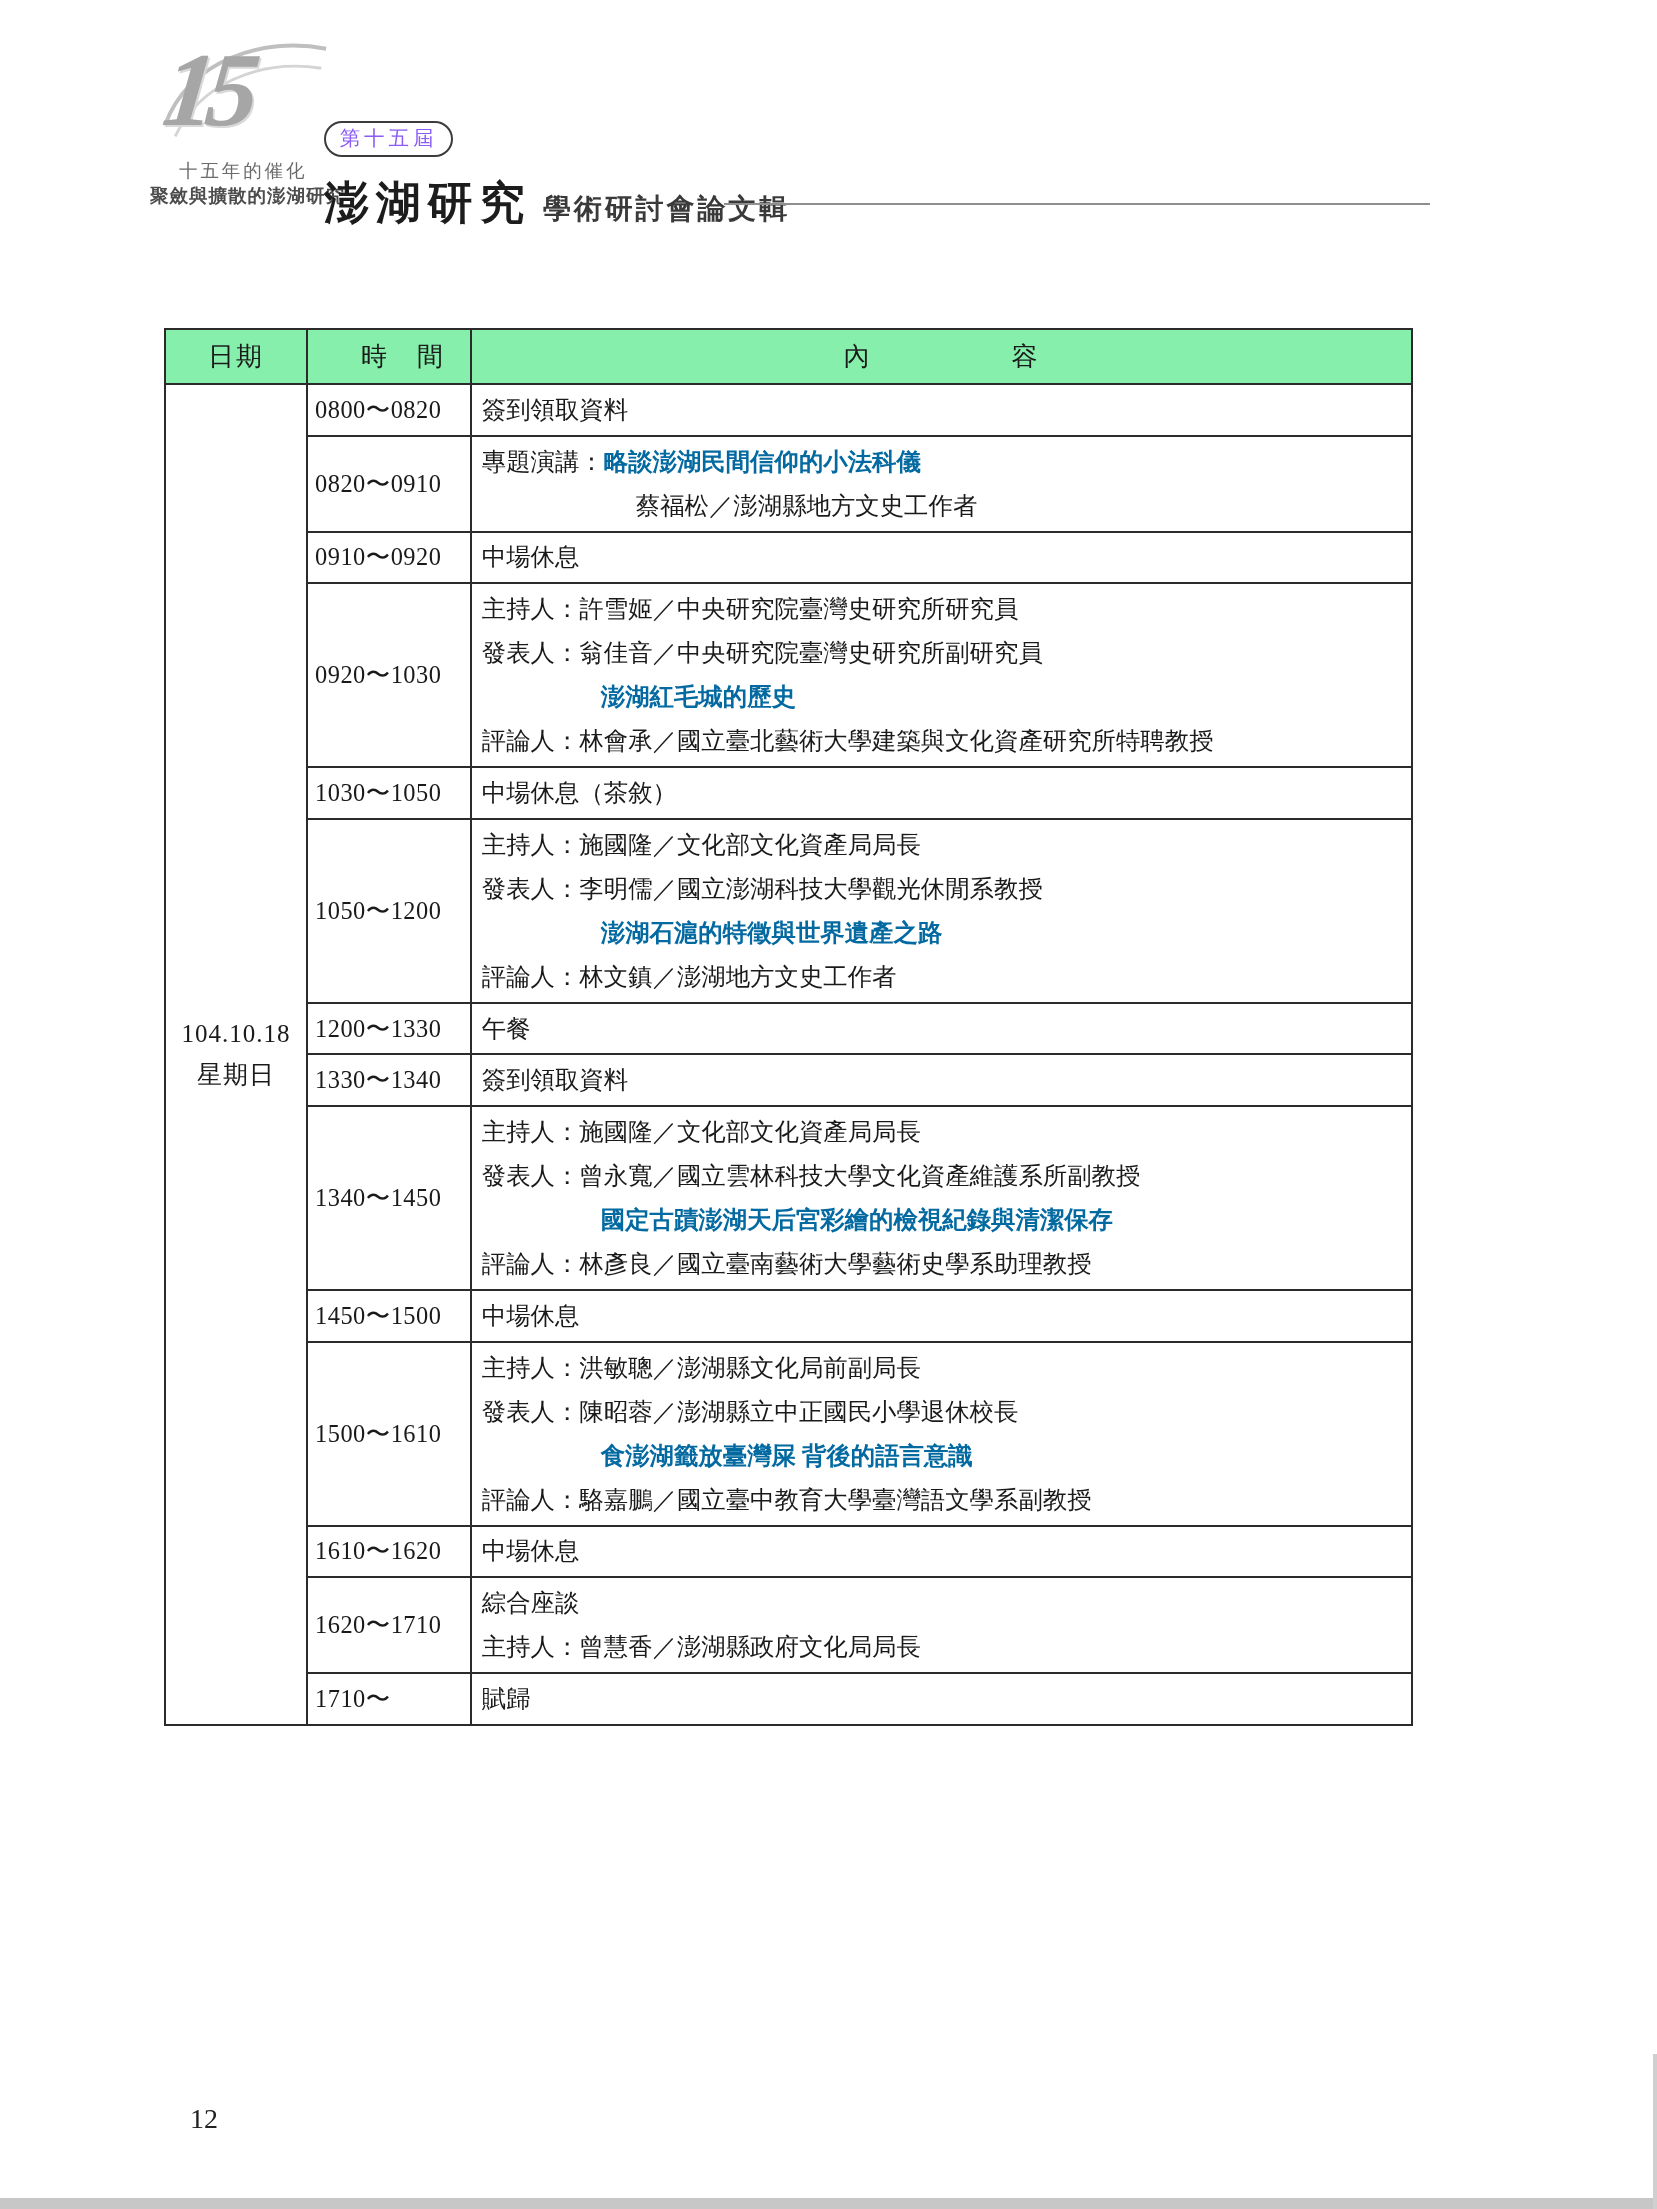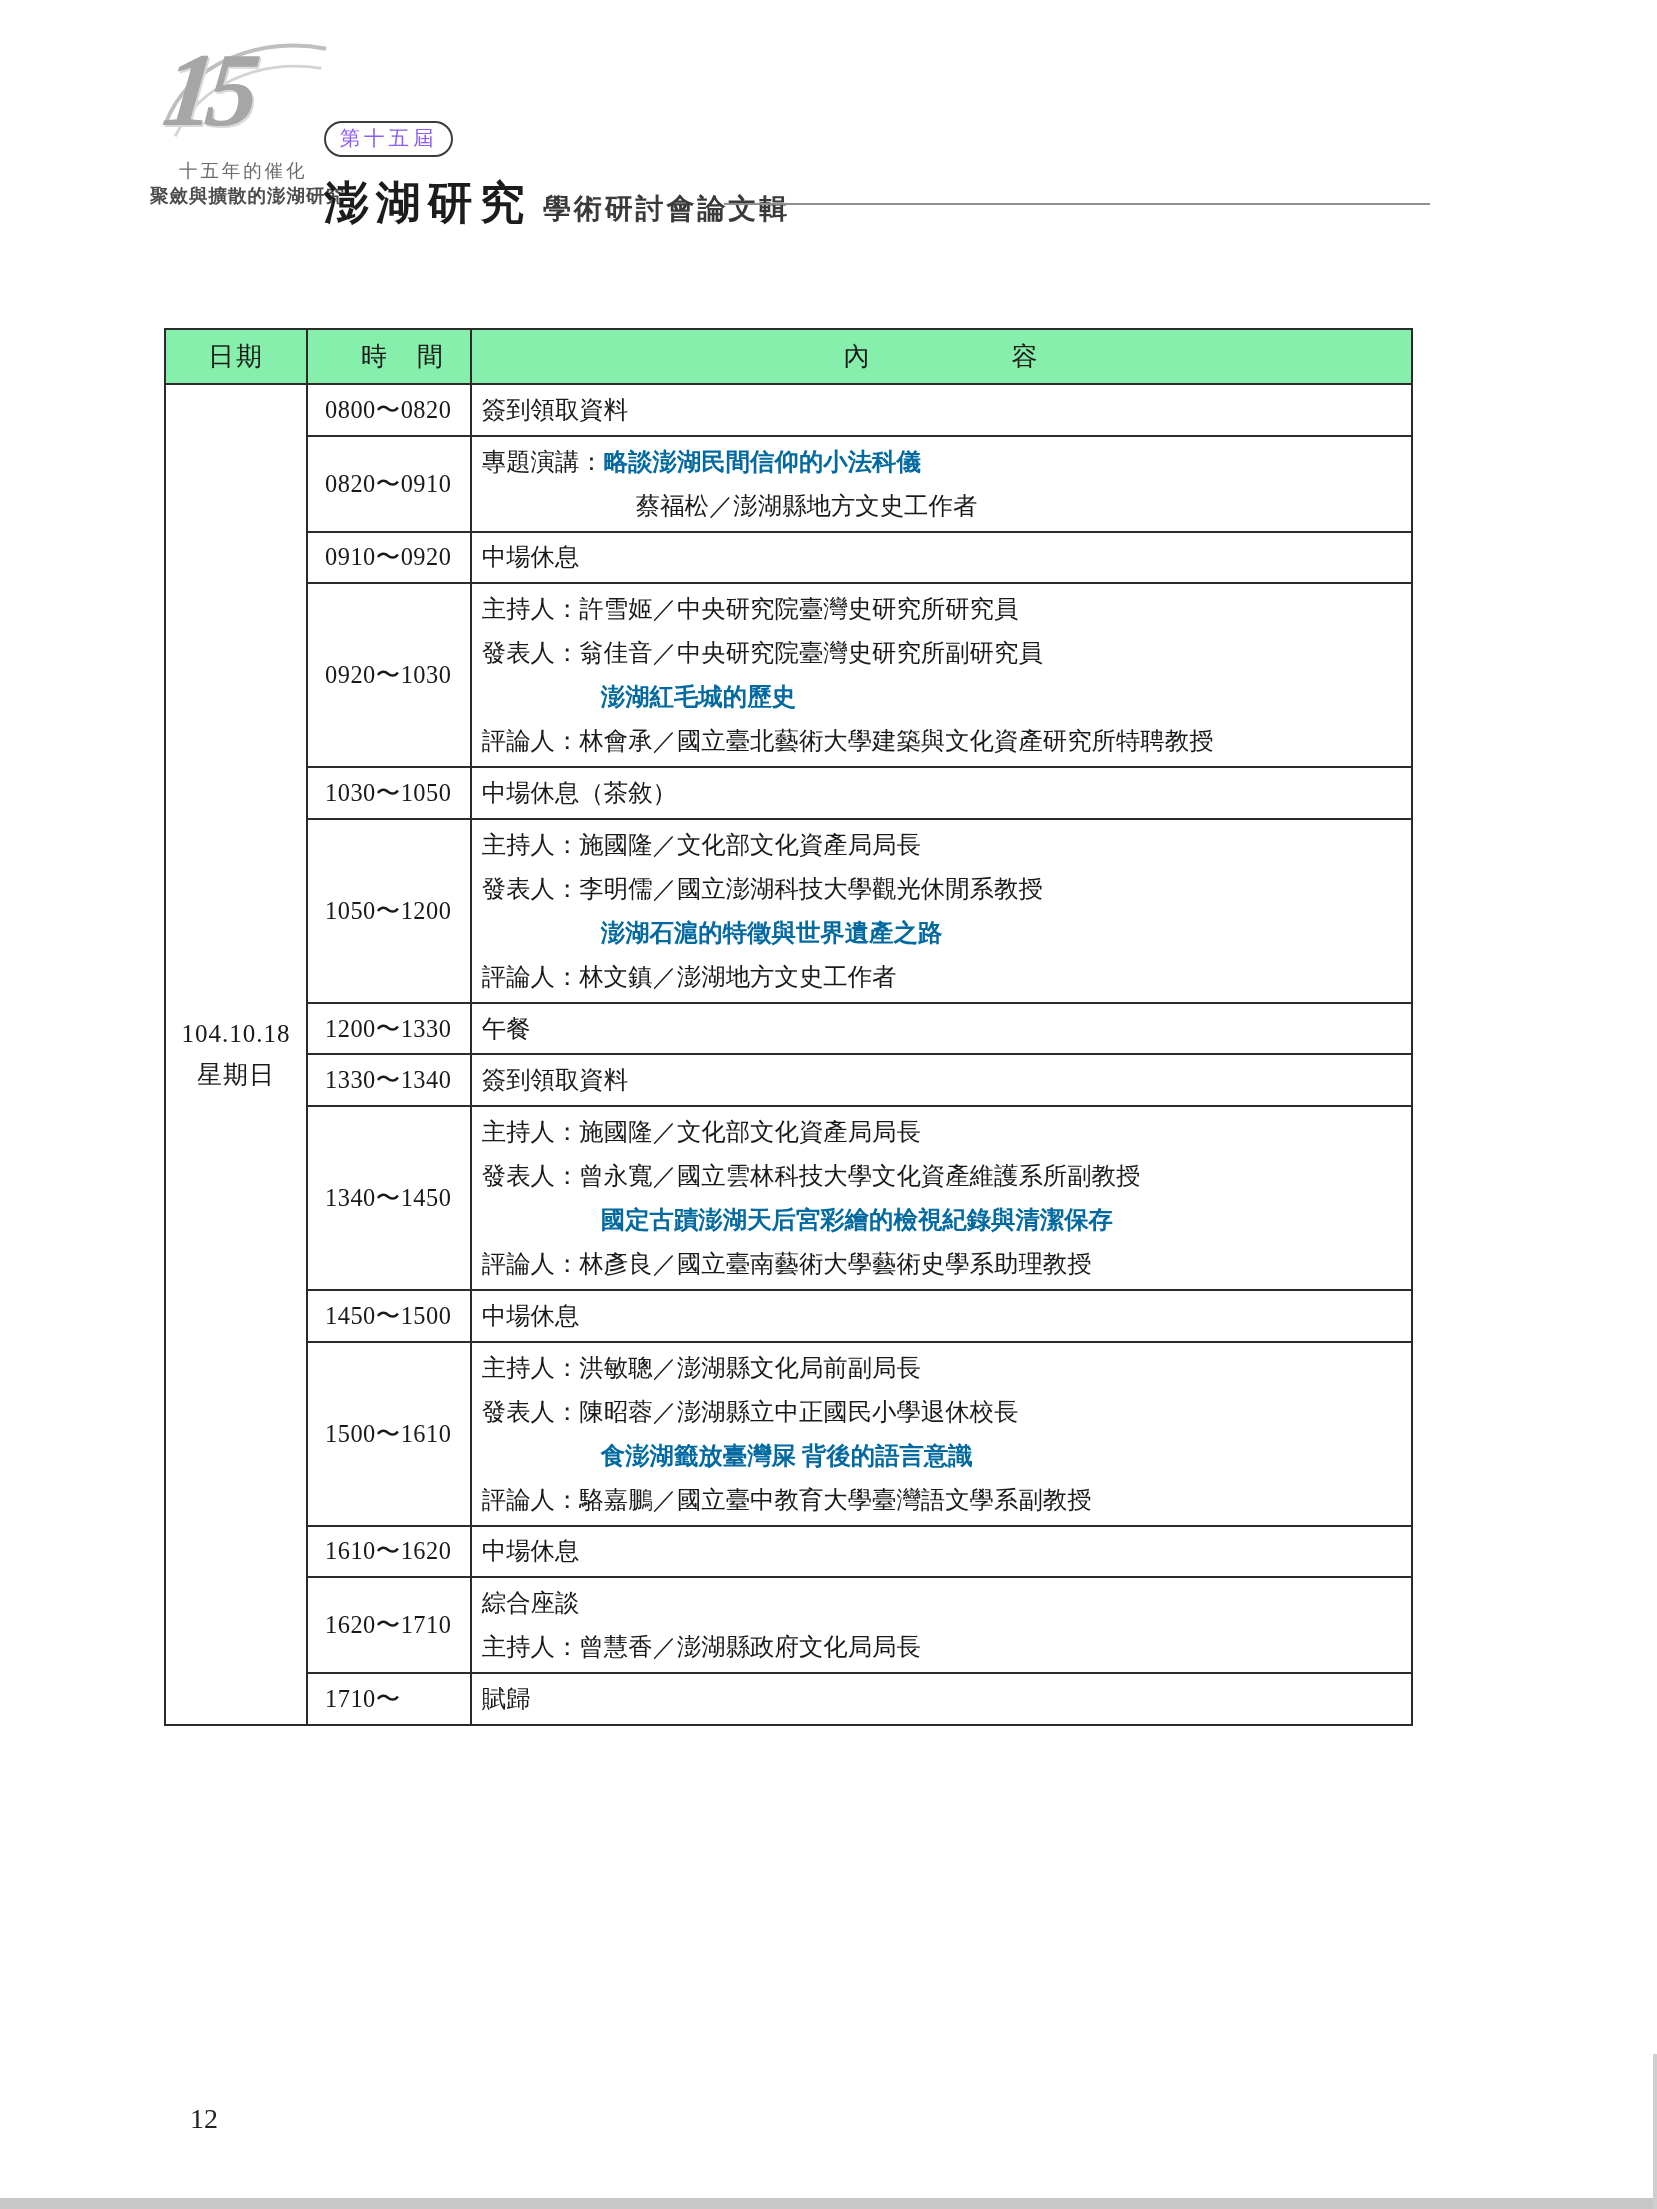--- a/index.html
+++ b/index.html
@@ -70,21 +70,21 @@
     text-align:center;
     vertical-align:middle;
     font-size:25px;
     background:#ffffff;
   }
   td.date-cell div { line-height:41px; letter-spacing:1px; }
 
   td.time-cell {
     vertical-align:middle;
     font-size:24.4px;
-    padding-left:17px;
+    padding-left:7px;
     letter-spacing:0.5px;
     white-space:nowrap;
   }
 
   td.content-cell {
     vertical-align:middle;
     padding:2.9px 9.8px;
     font-size:24.4px;
   }
   .content-line { line-height:44px; white-space:nowrap; }

